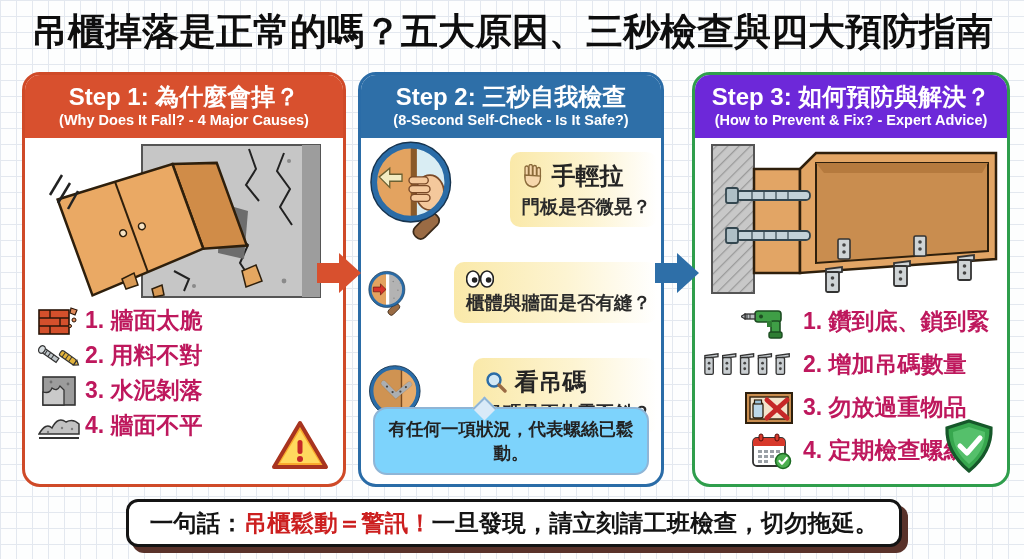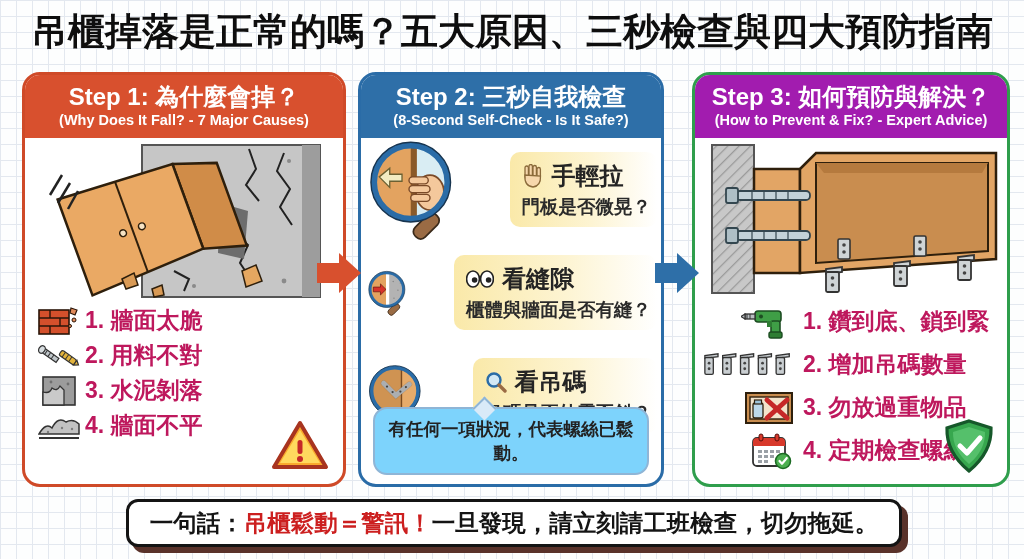--- a/index.html
+++ b/index.html
@@ -20,21 +20,21 @@
   .panel {
     position:absolute; top:72px; height:415px; background:#fff;
     border-radius:18px; border:3px solid #000; overflow:hidden;
   }
   .panel1 { left:22px;  width:324px; border-color:#cf4a28; }
   .panel2 { left:358px; width:306px; border-color:#2a6ca7; }
   .panel3 { left:692px; width:318px; border-color:#2f9e4c; }
   .panel-head { text-align:center; color:#fff; padding:7px 4px 9px; }
   .panel1 .panel-head { background:#d8502e; }
   .panel2 .panel-head { background:#2e6fa8; }
-  .panel3 .panel-head { background:#a21caf; }
+  .panel3 .panel-head { background:#6d28d9; }
   .panel-head .t1 { font-size:24px; font-weight:800; line-height:1.25; }
   .panel-head .t2 { font-size:14.5px; font-weight:700; line-height:1.2; }
   .illu { display:block; margin:3px auto 0; }
   
   .list { margin-top:4px; }
   .list-row { display:flex; align-items:center; height:35px; padding:0 8px; }
   .panel3 .list-row { height:43px; }
   .ico { width:52px; display:flex; justify-content:center; align-items:center; flex:none; }
   .panel3 .ico { width:100px; justify-content:flex-end; padding-right:10px; }
   .list-label { font-size:23px; font-weight:800; color:#be185d; white-space:nowrap; }
@@ -77,21 +77,21 @@
 </head>
 <body>
 
 <div class="stage">
 
   <div class="main-title">吊櫃掉落是正常的嗎？五大原因、三秒檢查與四大預防指南</div>
 
   <div class="panel panel1">
     <div class="panel-head">
       <div class="t1">Step 1: 為什麼會掉？</div>
-      <div class="t2">(Why Does It Fall? - 7 Major Causes)</div>
+      <div class="t2">(Why Does It Fall? - 4 Major Causes)</div>
     </div>
 
     <svg class="illu" width="300" height="158" viewBox="0 0 300 158">
       <rect x="108" y="4" width="178" height="152" fill="#c6c6c6" stroke="#555" stroke-width="2"></rect>
       <rect x="268" y="4" width="18" height="152" fill="#9d9d9d"></rect>
       <circle cx="135" cy="30" r="2" fill="#8a8a8a"></circle>
         <circle cx="250" cy="140" r="2.4" fill="#8a8a8a"></circle>
       <circle cx="160" cy="145" r="2" fill="#8a8a8a"></circle>
         <circle cx="255" cy="20" r="2" fill="#8a8a8a"></circle>
       <polyline points="215,8 222,28 212,44 225,60" fill="none" stroke="#222" stroke-width="2"></polyline>
@@ -253,21 +253,20 @@
         <circle cx="50" cy="50" r="45.5" fill="none" stroke="#17344f" stroke-width="1.6"></circle>
       </svg>
       <div class="check-text">
         <div class="check-title">
           <svg width="28" height="18" viewBox="0 0 28 18">
             <ellipse cx="7" cy="9" rx="6.4" ry="8" fill="#fff" stroke="#222" stroke-width="1.6"></ellipse>
             <ellipse cx="21" cy="9" rx="6.4" ry="8" fill="#fff" stroke="#222" stroke-width="1.6"></ellipse>
             <circle cx="8.6" cy="10" r="2.8" fill="#222"></circle>
             <circle cx="22.6" cy="10" r="2.8" fill="#222"></circle>
           </svg>
-          <span>看縫隙</span>
         </div>
         <div class="check-q">櫃體與牆面是否有縫？</div>
       </div>
     </div>
 
     <div class="check-row">
       <svg width="104" height="106" viewBox="0 0 116 118">
         <g transform="translate(84,84) rotate(45)">
             <rect x="-8" y="6" width="16" height="34" rx="7" fill="#9a6b44" stroke="#3a2a1a" stroke-width="2"></rect>
           </g>

